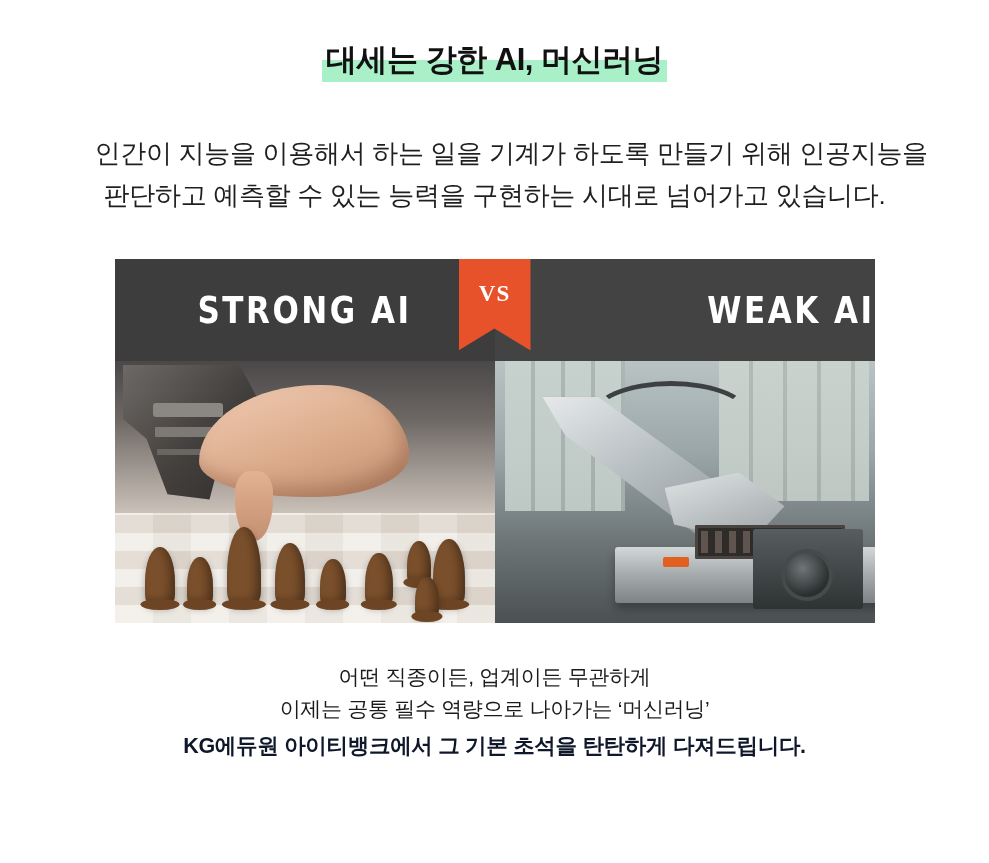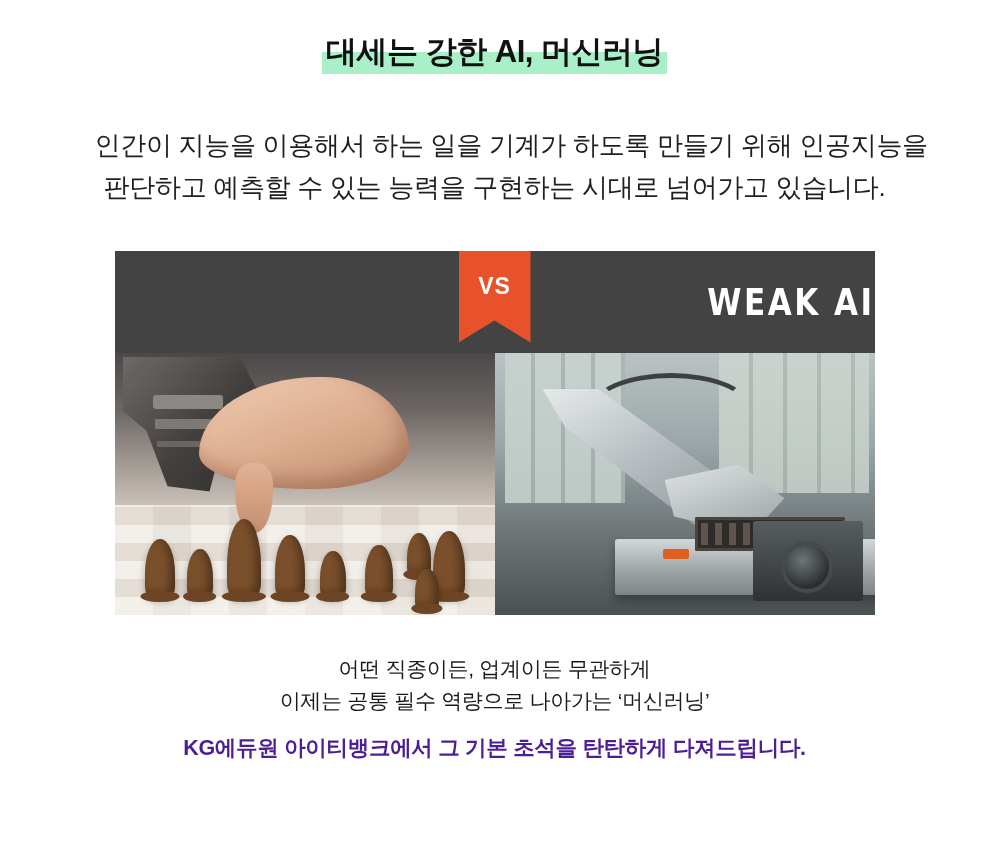--- a/index.html
+++ b/index.html
@@ -17,21 +17,21 @@
 
   .page {
     position: relative;
     width: 989px;
     height: 863px;
   }
 
   
   .title-wrap {
     text-align: center;
-    padding-top: 10px;
+    padding-top: 18px;
   }
   .title {
     display: inline-block;
     font-size: 31px;
     font-weight: bold;
     letter-spacing: -0.5px;
     line-height: 1.35;
     color: #111111;
     background: linear-gradient(to top, #a9f0c9 0%, #a9f0c9 52%, rgba(169,240,201,0) 52%);
     padding: 0 4px 1px 4px;
@@ -94,21 +94,21 @@
     align-items: flex-start;
     justify-content: center;
     z-index: 5;
   }
   .vs-ribbon span {
     margin-top: 22px;
     color: #ffffff;
     font-size: 23px;
     font-weight: bold;
     letter-spacing: 1px;
-    font-family: Liberation Sans, sans-serif;
+    font-family: Liberation Serif, serif;
   }
 
   .banner-body {
     display: flex;
     height: 262px;
   }
   .photo {
     position: relative;
     flex: 1;
     overflow: hidden;
@@ -286,44 +286,47 @@
     letter-spacing: -0.3px;
   }
   .closing .line1,
   .closing .line2 {
     font-size: 21px;
     font-weight: normal;
     line-height: 1.55;
     color: #1a1a1a;
   }
   .closing .line3 {
-    margin-top: 14px;
+    margin-top: 4px;
     font-size: 21.5px;
     font-weight: bold;
     line-height: 1.55;
-    color: #4c1d95;
+    color: #0f172a;
   }
 </style>
 </head>
 <body>
 
 <div class="page">
 
   <div class="title-wrap">
     <h1 class="title">대세는 강한 AI, 머신러닝</h1>
   </div>
 
   <div class="intro">
     <div>인간이 지능을 이용해서 하는 일을 기계가 하도록 만들기 위해 인공지능을</div>
     <div>판단하고 예측할 수 있는 능력을 구현하는 시대로 넘어가고 있습니다.</div>
   </div>
 
   <div class="banner">
 
     <div class="banner-head">
+      <div class="half left">
+        <span class="head-label">STRONG AI</span>
+      </div>
       <div class="half right">
         <span class="head-label">WEAK AI</span>
       </div>
       <div class="vs-ribbon">
         <span>VS</span>
       </div>
     </div>
 
     <div class="banner-body">
 

